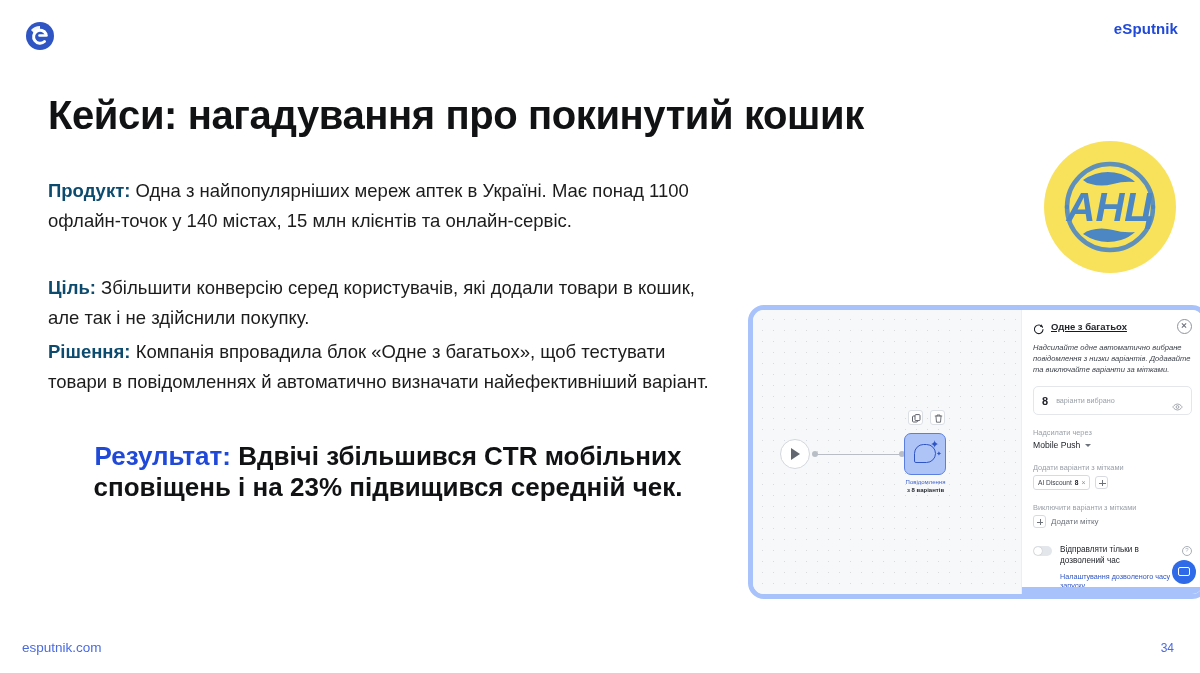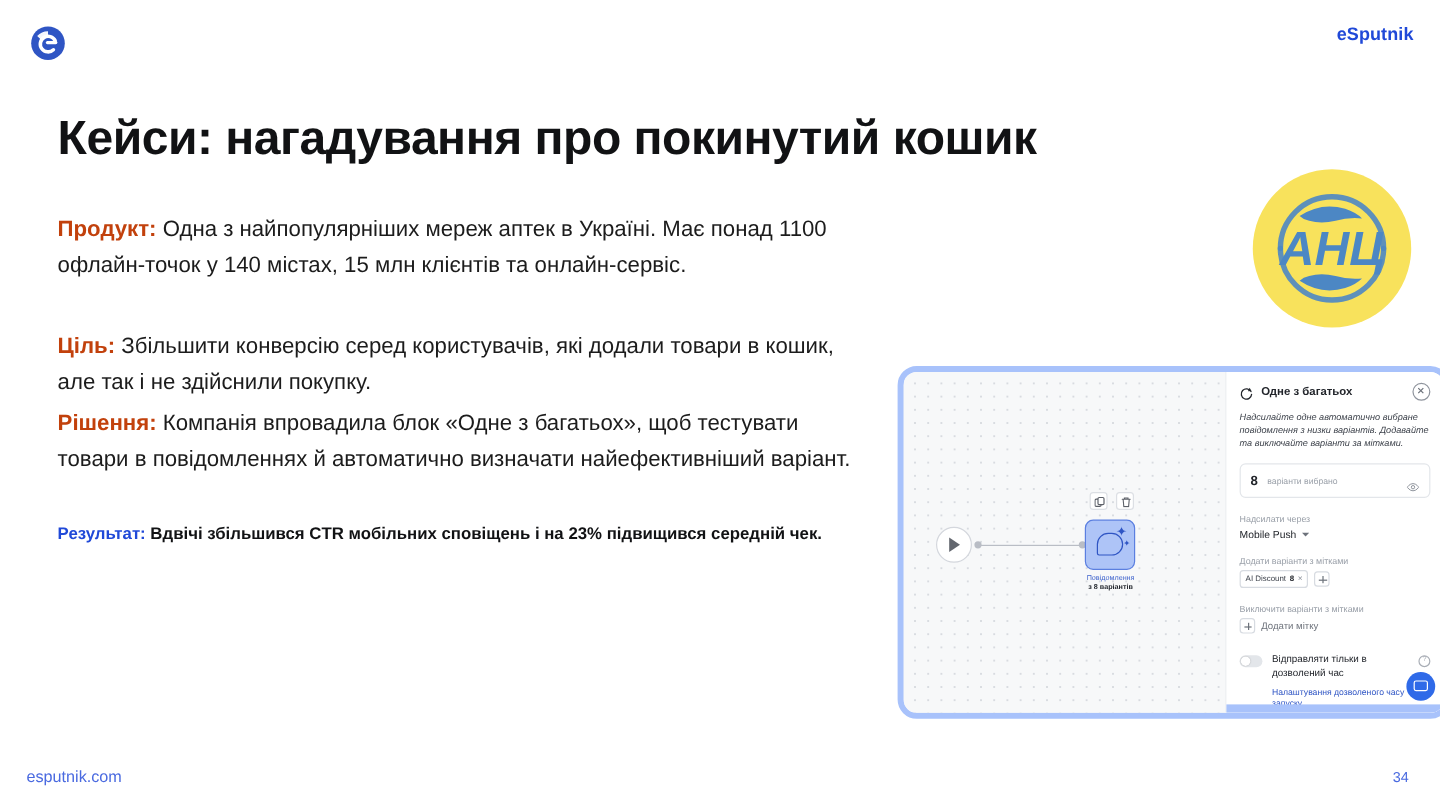--- a/index.html
+++ b/index.html
@@ -50,27 +50,27 @@
   
   .body-block {
     position: absolute;
     left: 48px;
     width: 680px;
     font-size: 18.5px;
     line-height: 30px;
     color: #1c1c1c;
   }
   .body-block .lead {
-    color: #c2410c;
+    color: #0c4a6e;
     font-weight: 700;
   }
   #para-product { top: 157px; }
   #para-goal    { top: 254px; }
   #para-solution{ top: 318px; }
-  #para-result  { top: 415px; font-weight: 700; color: #111214; font-size: 14px; line-height: 31px; }
+  #para-result  { top: 415px; font-weight: 700; color: #111214; font-size: 26px; line-height: 31px; text-align: center; }
   #para-result .lead { color: #2049d8; }
 
   
   .anc-logo {
     position: absolute;
     left: 1043px;
     top: 140px;
     width: 134px;
     height: 134px;
     font-style: italic;
@@ -207,20 +207,21 @@
     background: #ffffff;
     padding: 9px 11px 0 11px;
     box-sizing: border-box;
     border-left: 1px solid #eceef1;
   }
   .pane-header {
     display: flex;
     align-items: center;
     gap: 6px;
     margin-bottom: 8px;
+    text-decoration: underline;
   }
   .pane-header .title-ico {
     width: 12px; height: 12px;
     flex: 0 0 12px;
     position: relative;
   }
   .pane-title {
     font-size: 9.5px;
     font-weight: 700;
     color: #22252b;

